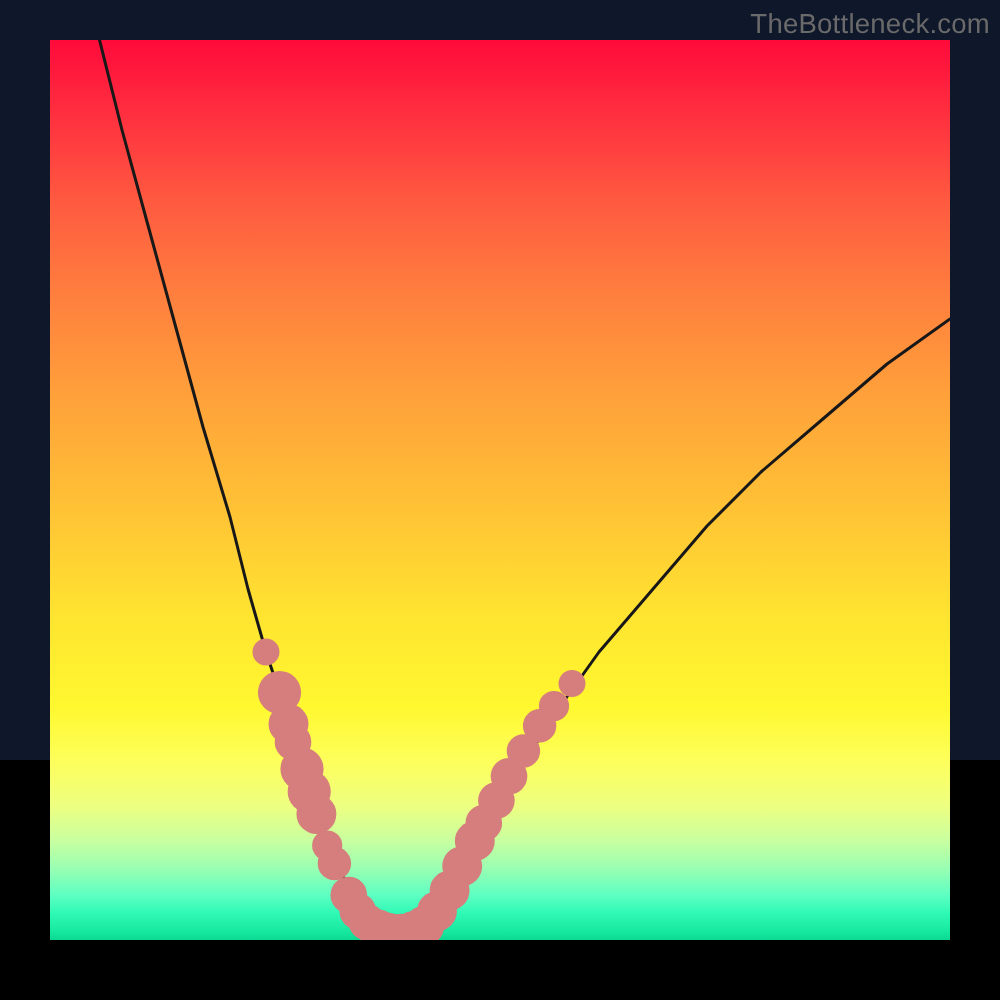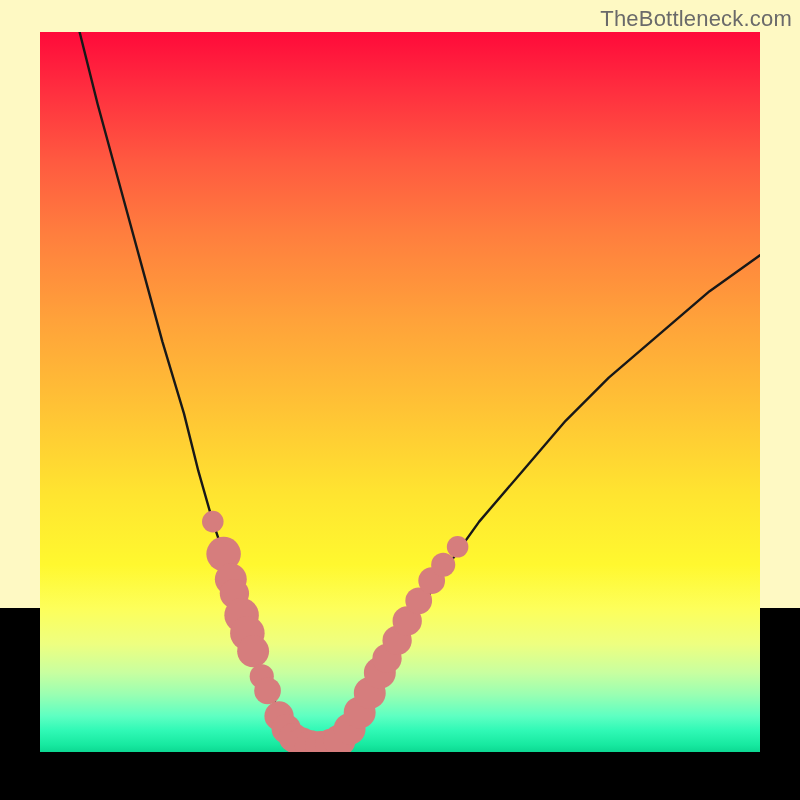--- a/index.html
+++ b/index.html
@@ -10,21 +10,21 @@
     background: #000;
     font-family: Arial, Helvetica, sans-serif;
     overflow: hidden;
   }
   .frame {
     position: absolute;
     left: 0;
     top: 0;
     width: 800px;
     height: 608px;
-    background: #fef9c3;
+    background: #0f172a;
   }
   .plot-area {
     position: absolute;
     left: 40px;
     top: 32px;
     width: 720px;
     height: 720px;
     overflow: hidden;
   }
   .gradient {

